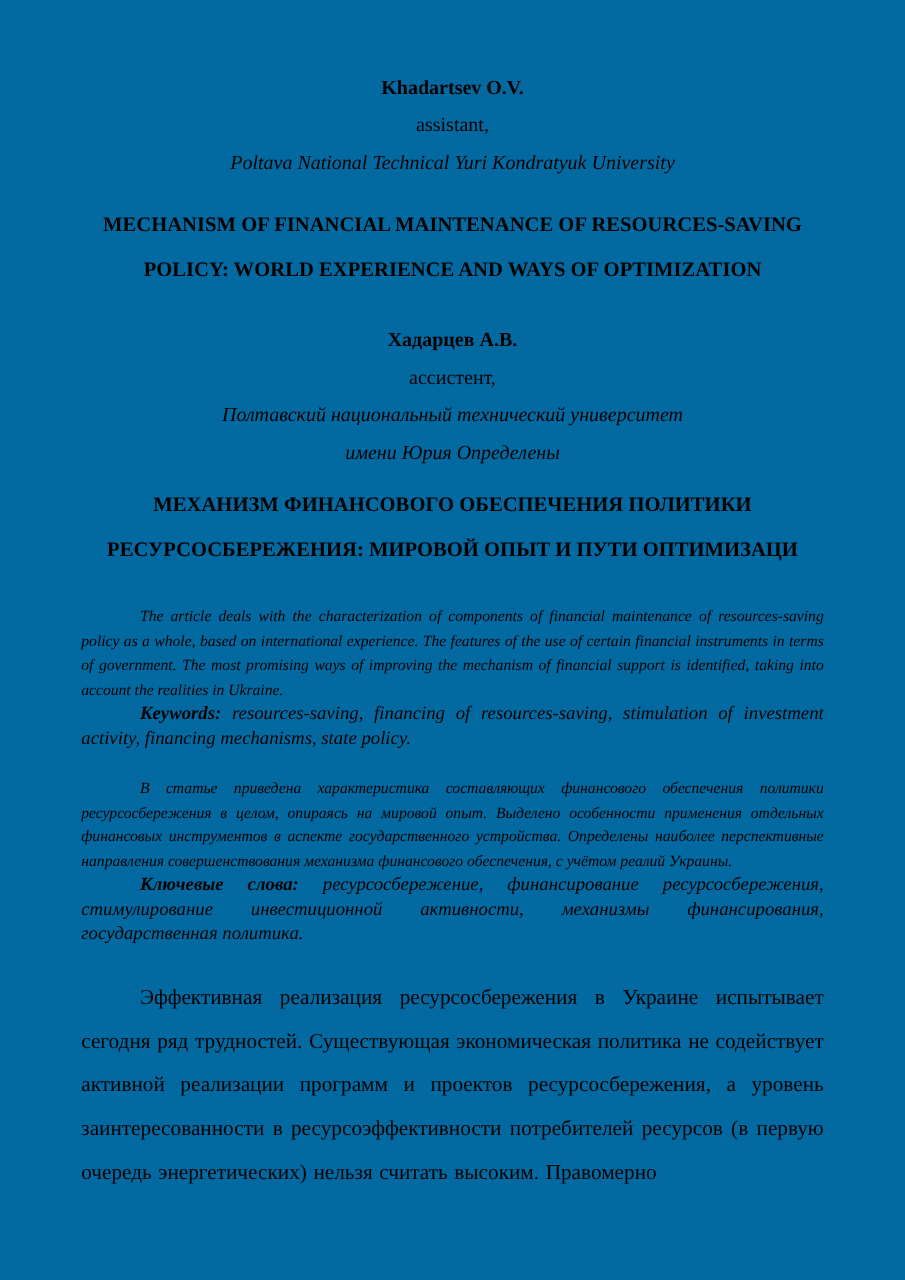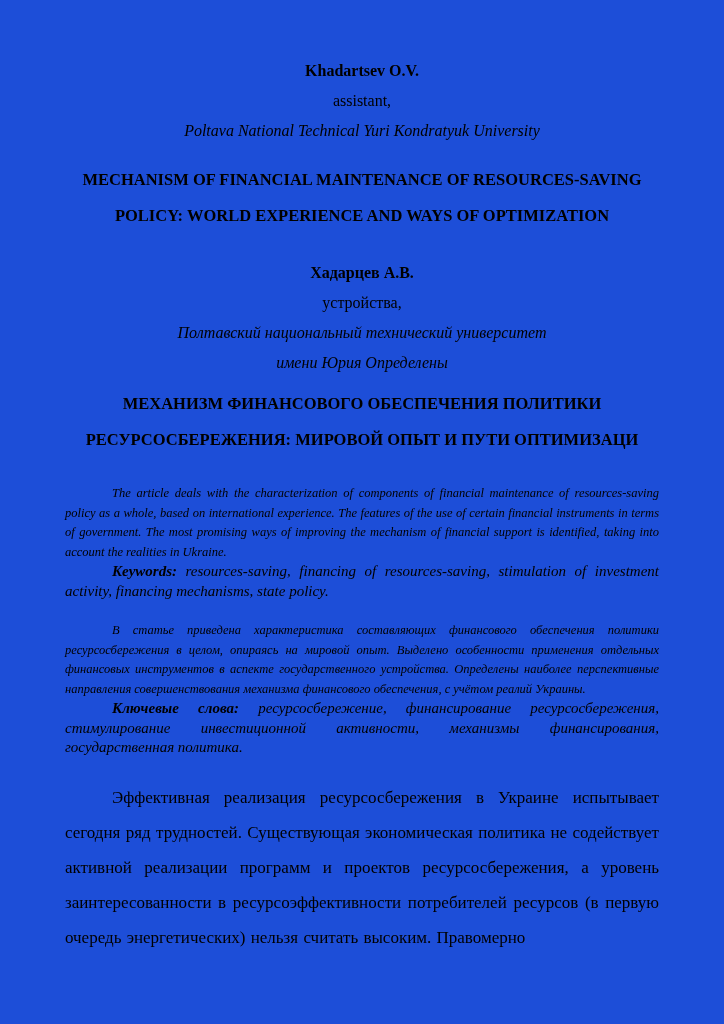--- a/index.html
+++ b/index.html
@@ -5,21 +5,21 @@
   html, body {
     margin: 0;
     padding: 0;
     background: #e8e8e8;
   }
   .page {
     position: relative;
     width: 724px;
     height: 1024px;
     margin: 0 auto;
-    background: #1d4ed8;
+    background: #0369a1;
     box-sizing: border-box;
     padding: 56px 65px 40px 65px;
     font-family: "Liberation Serif", "DejaVu Serif", serif;
     color: #000000;
     overflow: hidden;
   }
   .hdr-line {
     font-size: 16px;
     line-height: 30px;
     text-align: center;
@@ -72,21 +72,21 @@
 <div class="page">
 
   <div class="hdr-line bold">Khadartsev O.V.</div>
   <div class="hdr-line">assistant,</div>
   <div class="hdr-line italic">Poltava National Technical Yuri Kondratyuk University</div>
 
   <div class="title title-en">MECHANISM OF FINANCIAL MAINTENANCE OF RESOURCES-SAVING POLICY: WORLD EXPERIENCE AND WAYS OF OPTIMIZATION</div>
 
   <div class="hdr-ru">
     <div class="hdr-line bold">Хадарцев А.В.</div>
-    <div class="hdr-line">устройства,</div>
+    <div class="hdr-line">ассистент,</div>
     <div class="hdr-line italic">Полтавский национальный технический университет</div>
     <div class="hdr-line italic">имени Юрия Определены</div>
   </div>
 
   <div class="title title-ru">МЕХАНИЗМ ФИНАНСОВОГО ОБЕСПЕЧЕНИЯ ПОЛИТИКИ РЕСУРСОСБЕРЕЖЕНИЯ: МИРОВОЙ ОПЫТ И ПУТИ ОПТИМИЗАЦИ</div>
 
   <p class="abstract abstract-en">The article deals with the characterization of components of financial maintenance of resources-saving policy as a whole, based on international experience. The features of the use of certain financial instruments in terms of government. The most promising ways of improving the mechanism of financial support is identified, taking into account the realities in Ukraine.</p>
 
   <p class="kw">
     <span class="kw-label">Keywords:</span><span> resources-saving, financing of resources-saving, stimulation of investment activity, financing mechanisms, state policy.</span>

